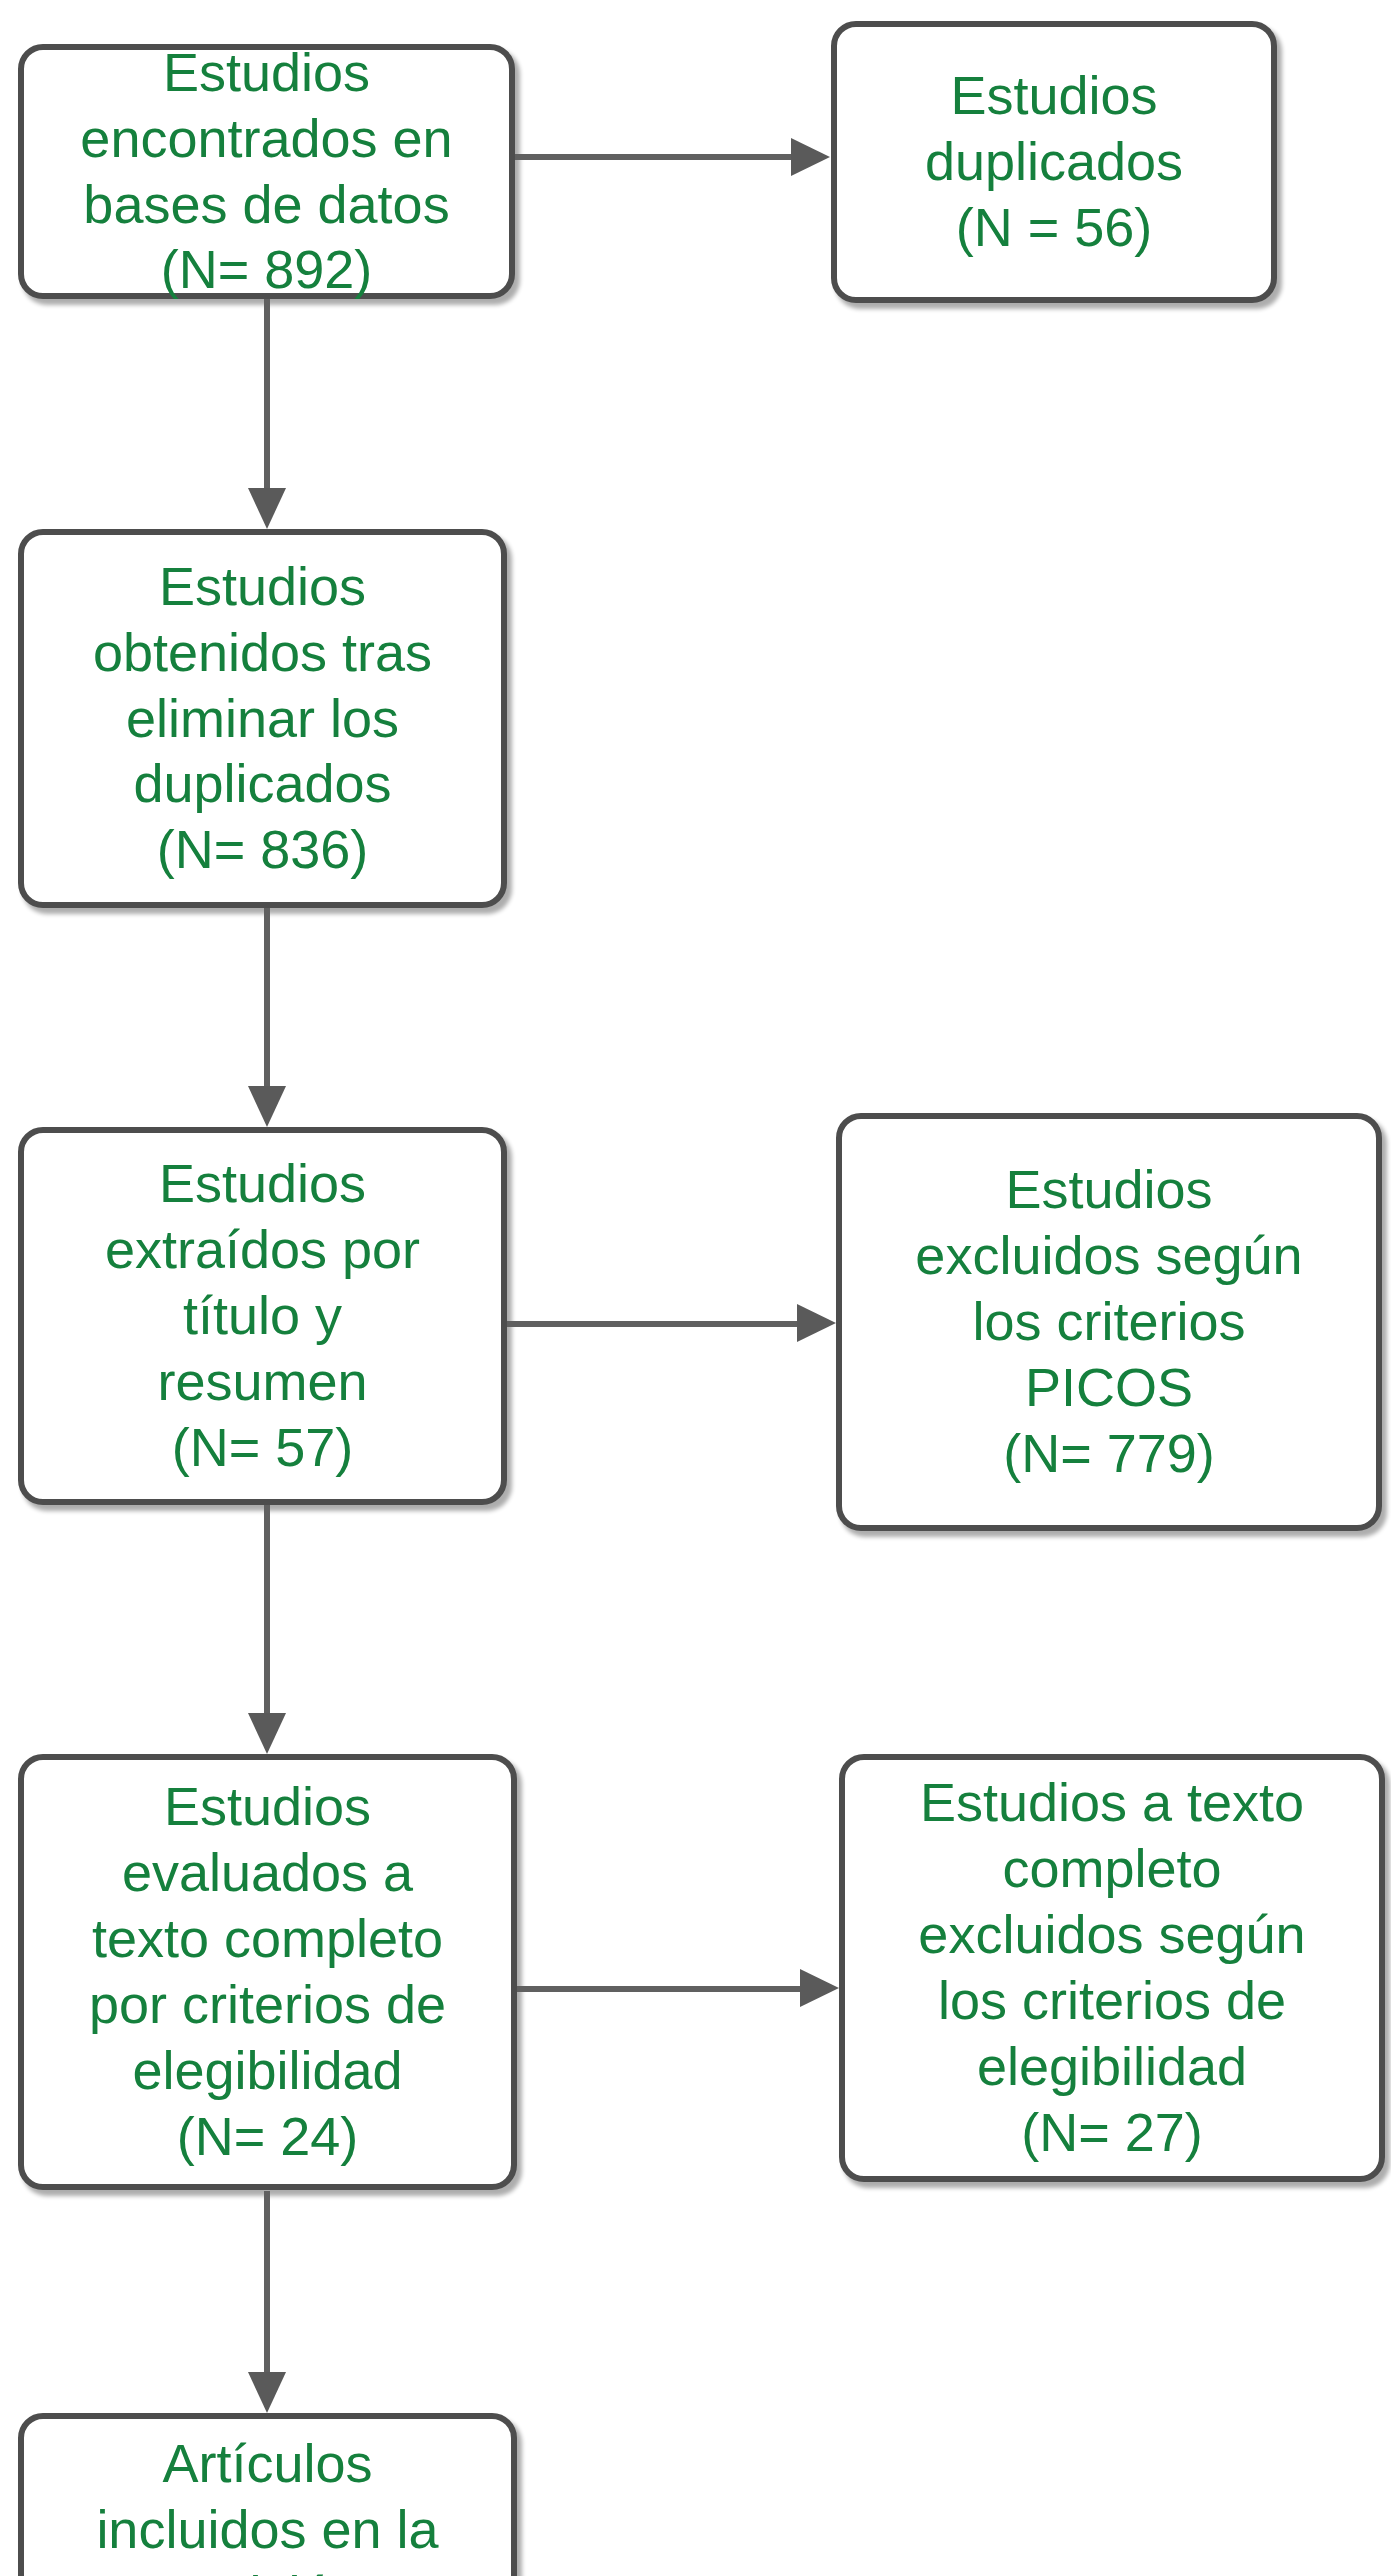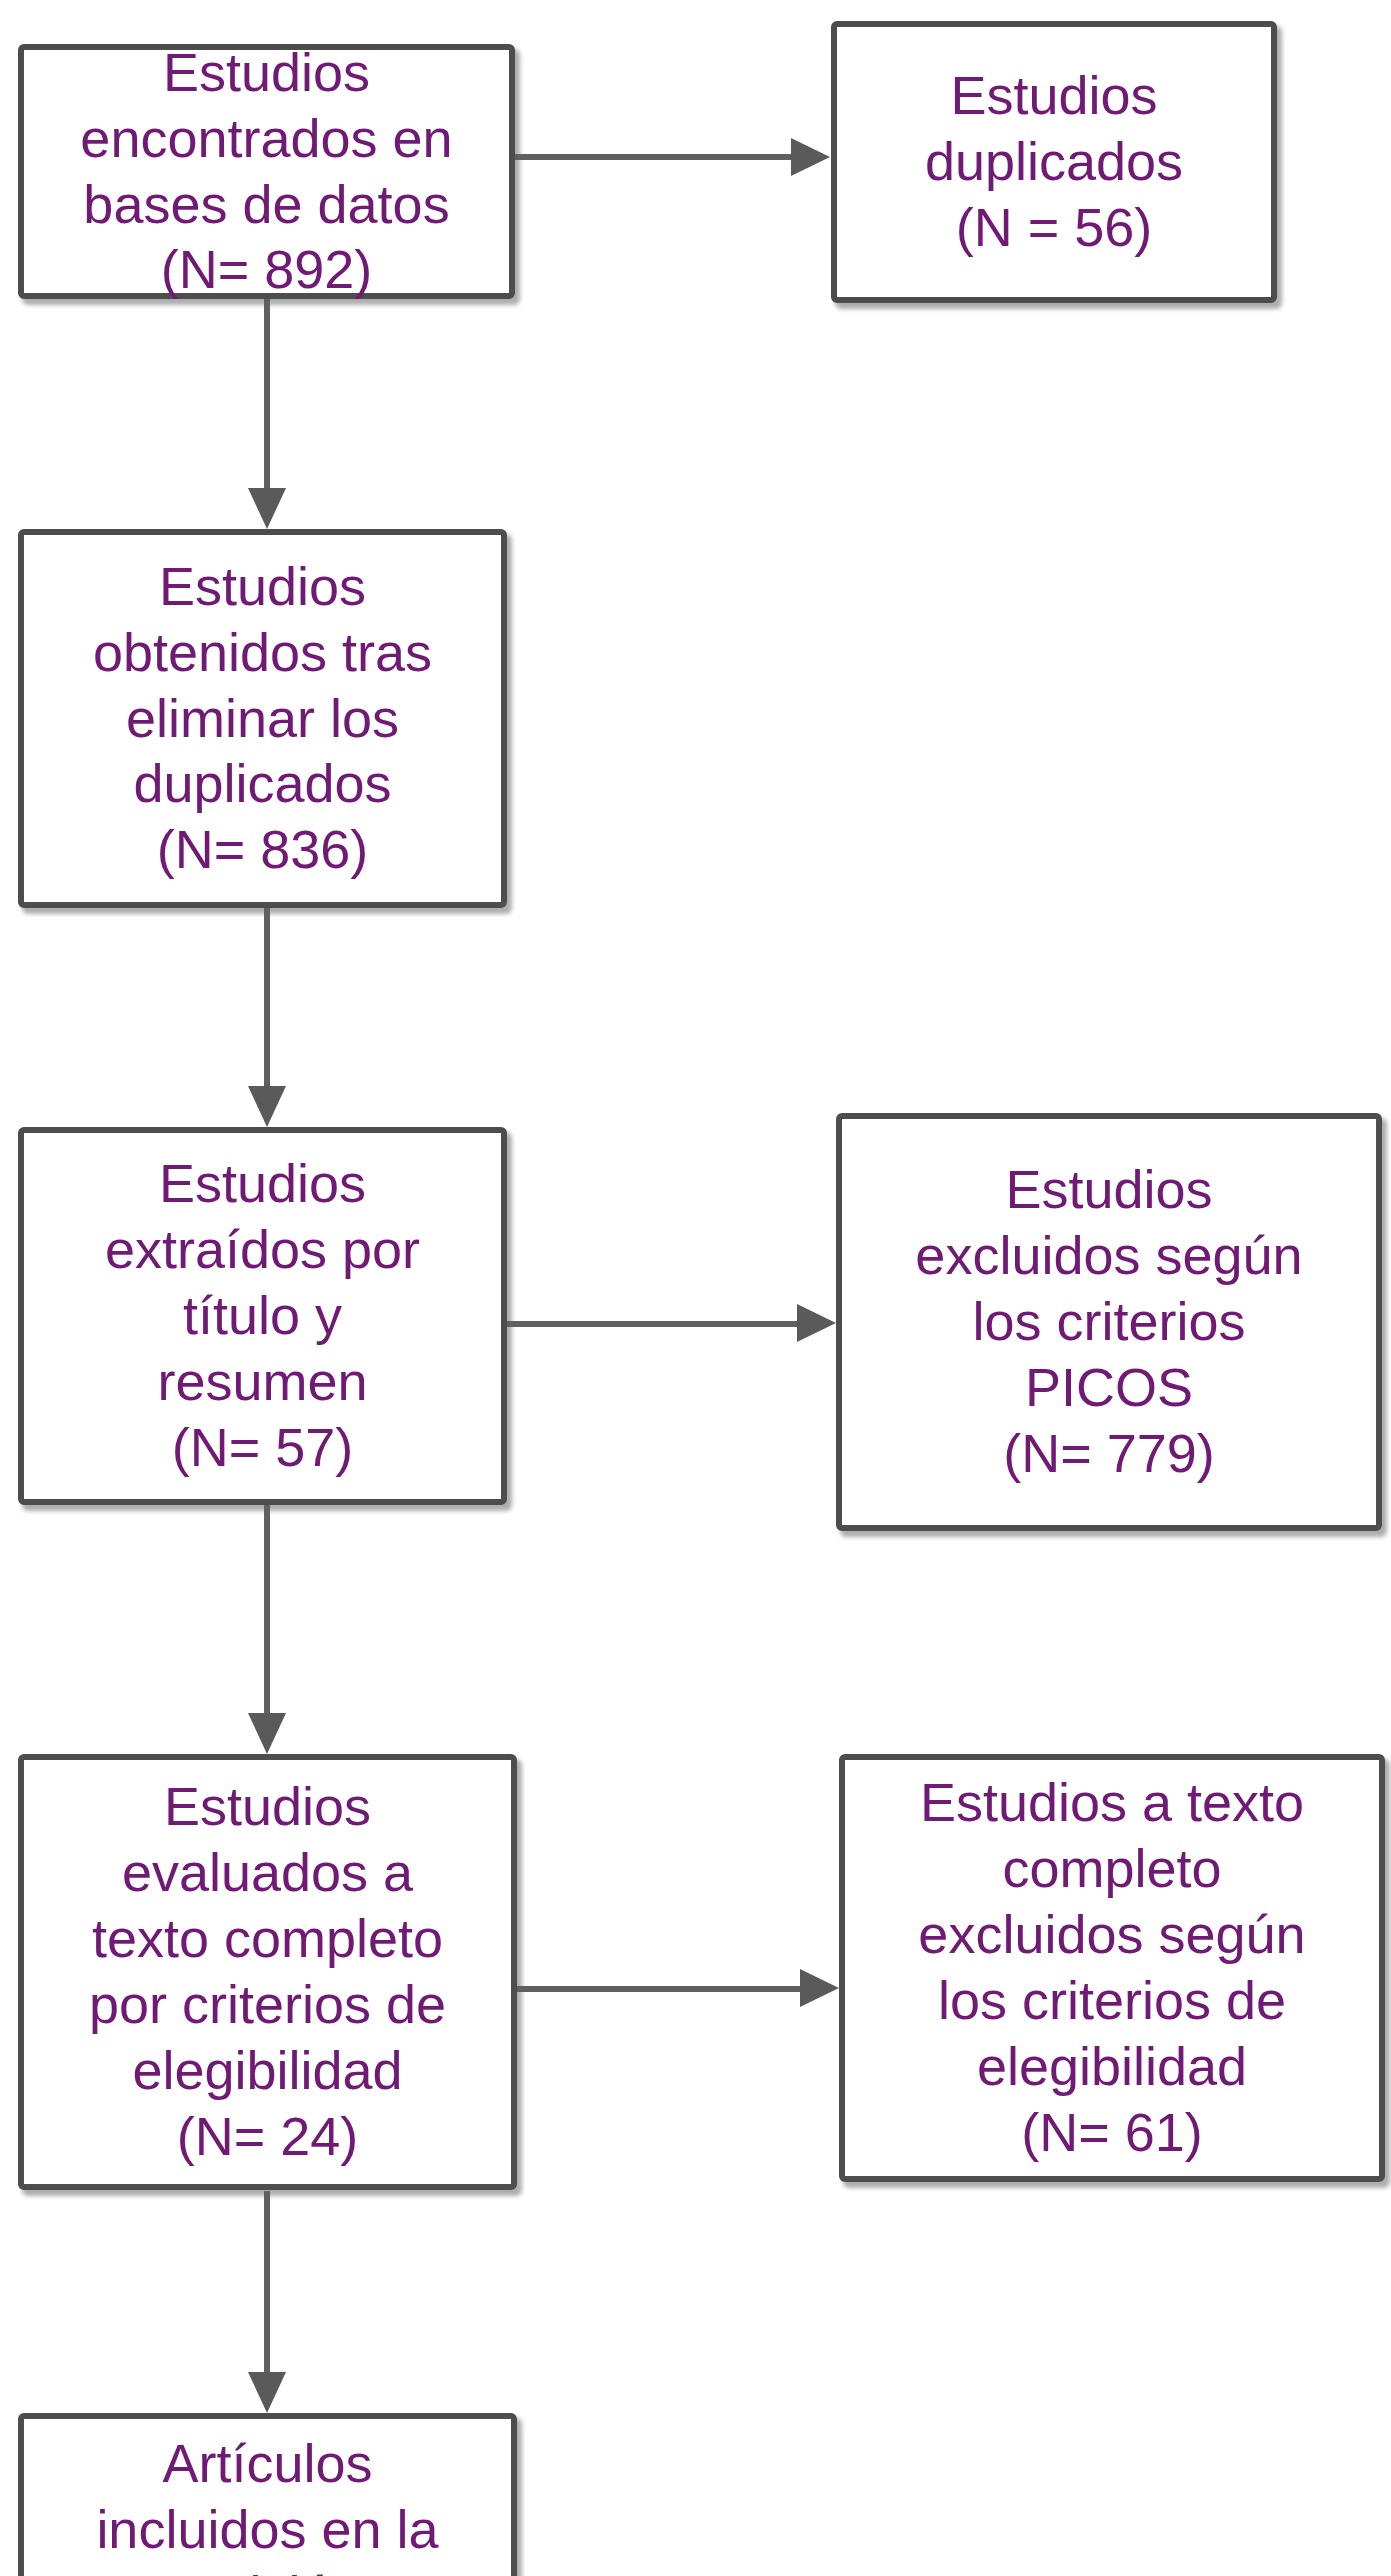--- a/index.html
+++ b/index.html
@@ -8,27 +8,27 @@
     width:1391px;
     height:2792px;
     background:#ffffff;
     font-family:"Liberation Sans", sans-serif;
   }
   .box{
     position:absolute;
     box-sizing:border-box;
     background:#ffffff;
     border:6.7px solid #4d4d4d;
-    border-radius:6px;
+    border-radius:25px;
     box-shadow:4.6px 5.2px 4.6px rgba(0,0,0,0.32);
     display:flex;
     align-items:center;
     justify-content:center;
     text-align:center;
-    color:#701a75;
+    color:#15803d;
     font-size:54px;
     line-height:1.22;
   }
   .box-label{white-space:pre-line;}
   .line{position:absolute;background:#606060;}
   .head-right{
     position:absolute;width:0;height:0;
     border-top:19.6px solid transparent;
     border-bottom:19.6px solid transparent;
     border-left:39px solid #5a5a5a;
@@ -105,21 +105,21 @@
 elegibilidad
 (N= 24)</span>
   </div>
 
   <div class="box" style="left:839px;top:1754px;width:546px;height:428px;">
     <span class="box-label">Estudios a texto
 completo
 excluidos según
 los criterios de
 elegibilidad
-(N= 61)</span>
+(N= 27)</span>
   </div>
 
   <div class="line" style="left:517px;top:1986px;width:283px;height:6.2px;"></div>
   <div class="head-right" style="left:800px;top:1969px;"></div>
 
   <div class="line" style="left:264px;top:2191px;width:6.2px;height:181px;"></div>
   <div class="head-down" style="left:248px;top:2372px;"></div>
 
   <div class="box" style="left:18px;top:2413px;width:499px;height:365px;">
     <span class="box-label">Artículos

